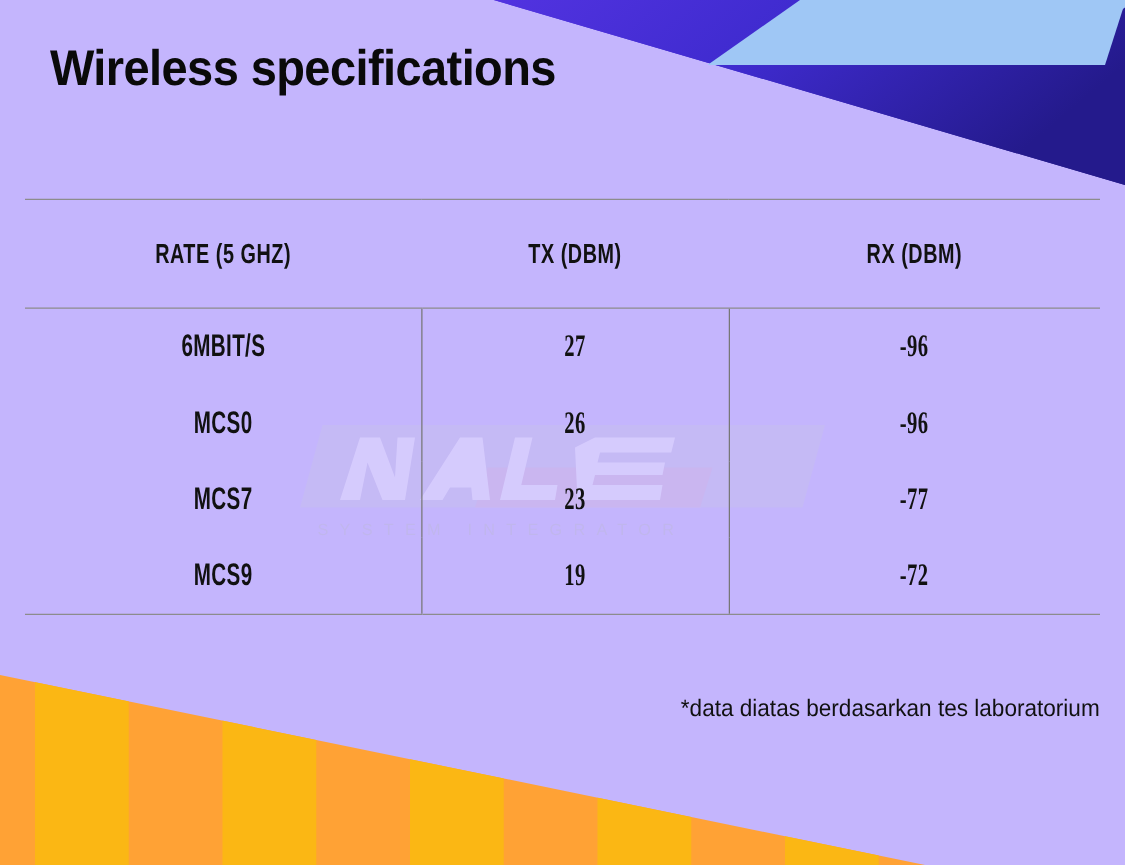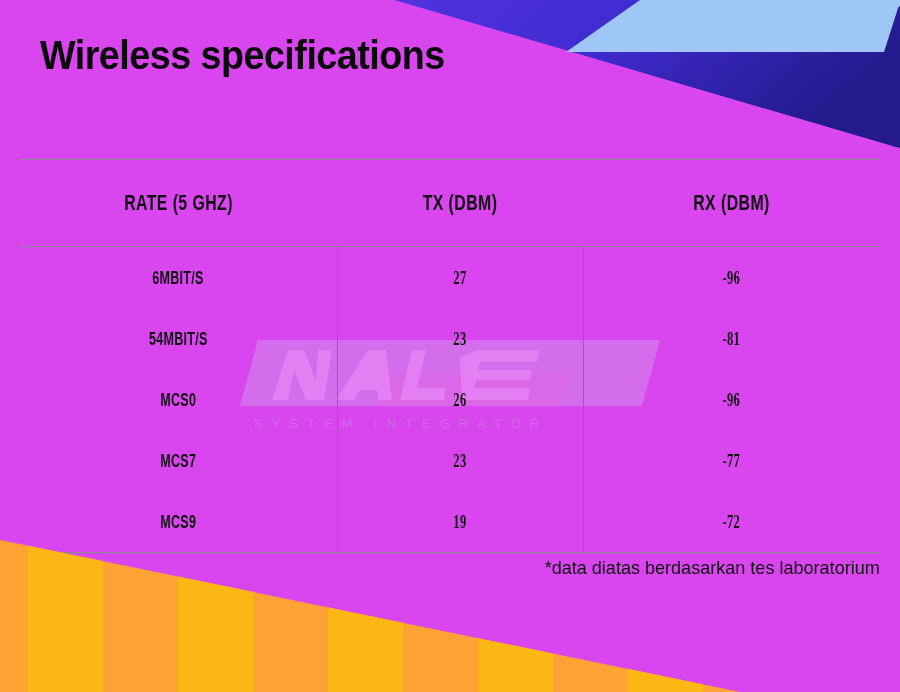--- a/index.html
+++ b/index.html
@@ -8,21 +8,21 @@
     padding: 0;
     background: #ffffff;
   }
   body {
     font-family: "Liberation Sans", sans-serif;
   }
   #slide {
     position: relative;
     width: 900px;
     height: 692px;
-    background: #d946ef;
+    background: #c4b5fd;
     overflow: hidden;
   }
 
   
   .header-deco {
     position: absolute;
     top: 0;
     left: 0;
     width: 900px;
     height: 150px;
@@ -94,21 +94,21 @@
     font-size: 22px;
     font-weight: bold;
     letter-spacing: 0.6px;
     border-top: 1.6px solid #8c8c8c;
     border-bottom: 1.6px solid #8c8c8c;
     transform: scaleX(0.72);
   }
 
   .spec-table tbody td {
     height: 61px;
-    font-size: 19px;
+    font-size: 25px;
     font-weight: bold;
     letter-spacing: 0.4px;
   }
   .spec-table tbody td > span {
     display: inline-block;
     transform: scaleX(0.66);
   }
 
   .spec-table tbody td.col-tx,
   .spec-table tbody td.col-rx {
@@ -184,25 +184,20 @@
         <th>RX (DBM)</th>
       </tr>
     </thead>
     <tbody>
       <tr>
         <td class="col-rate"><span>6MBIT/S</span></td>
         <td class="col-tx"><span>27</span></td>
         <td class="col-rx"><span>-96</span></td>
       </tr>
       <tr>
-        <td class="col-rate"><span>54MBIT/S</span></td>
-        <td class="col-tx"><span>23</span></td>
-        <td class="col-rx"><span>-81</span></td>
-      </tr>
-      <tr>
         <td class="col-rate"><span>MCS0</span></td>
         <td class="col-tx"><span>26</span></td>
         <td class="col-rx"><span>-96</span></td>
       </tr>
       <tr>
         <td class="col-rate"><span>MCS7</span></td>
         <td class="col-tx"><span>23</span></td>
         <td class="col-rx"><span>-77</span></td>
       </tr>
       <tr>

